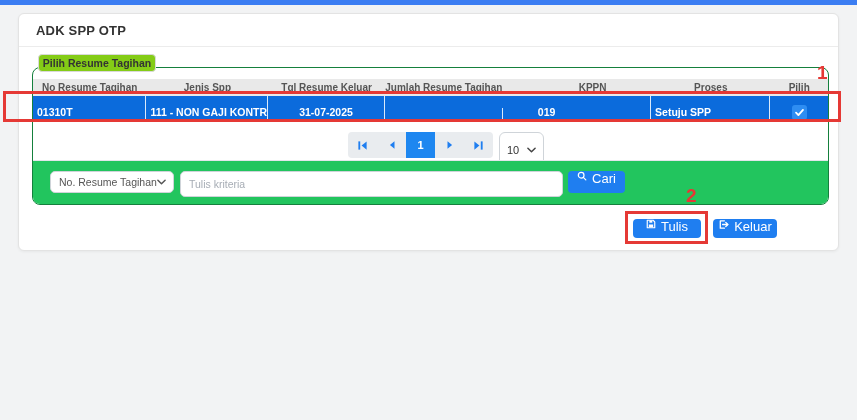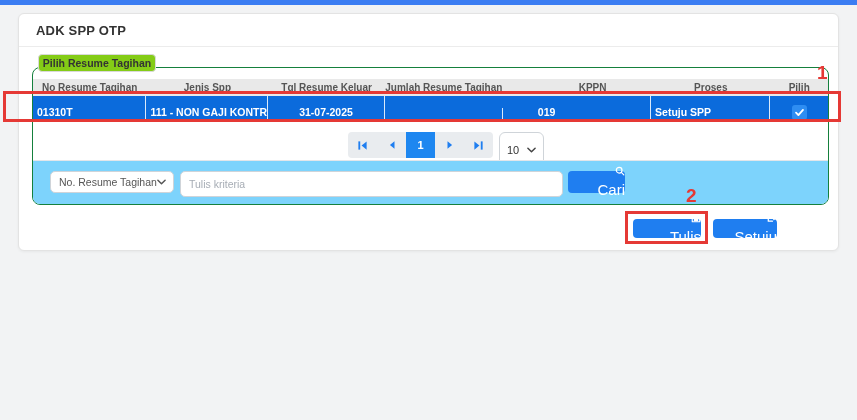--- a/index.html
+++ b/index.html
@@ -82,41 +82,41 @@
   .psize {
     position: absolute; left: 466px; top: 64px; width: 45px; height: 26px;
     background: #fff; border: 1px solid #cfd4d9; border-radius: 6px;
     display: flex; align-items: center; justify-content: space-between;
     padding: 17px 7px; font-size: 11px; color: #333; cursor: pointer;
   }
 
   
   .tfoot {
     position: absolute; left: 0; top: 92px; width: 795px; height: 44px;
-    background: #7dd3fc; border-top: 1px solid #e3e6ea;
+    background: #22c55e; border-top: 1px solid #e3e6ea;
     border-radius: 0 0 7px 7px;
   }
   .filter-select {
     position: absolute; left: 17px; top: 10px; width: 124px; height: 22px;
     background: #fff; border: 1px solid #cfd4d9; border-radius: 5px;
     display: flex; align-items: center; justify-content: space-between;
     padding: 0 8px; font-size: 10.5px; color: #555; cursor: pointer;
     white-space: nowrap;
   }
   .filter-input {
     position: absolute; left: 147px; top: 10px; width: 383px; height: 22px;
     background: #fff; border: 1px solid #cfd4d9; border-radius: 5px;
     padding: 12px 8px; font-size: 10.5px; color: #333;
     font-family: "Liberation Sans", sans-serif; outline: none;
   }
   .filter-input::placeholder { color: #a7adb5; }
   .btn {
     background: #1f7ef0; color: #fff; border: none; border-radius: 4px;
-    display: flex; align-items: flex-end; justify-content: center; gap: 5px;
-    font-size: 15px; font-family: "Liberation Sans", sans-serif; cursor: pointer; flex-direction: column;
+    display: flex; align-items: flex-start; justify-content: center; gap: 5px;
+    font-size: 13px; font-family: "Liberation Sans", sans-serif; cursor: pointer;
   }
   .cari-btn { position: absolute; left: 535px; top: 10px; width: 57px; height: 22px; }
   .proses-btn { position: absolute; left: 614px; top: 205px; width: 68px; height: 19px; }
   .keluar-btn { position: absolute; left: 694px; top: 205px; width: 64px; height: 19px; }
 
   
   .anno-box { position: absolute; border: 3px solid #e53935; z-index: 10; }
   .anno-box1 { left: 3px; top: 91px; width: 838px; height: 31px; }
   .anno-box2 { left: 625px; top: 211px; width: 83px; height: 33px; }
   .anno-num {
@@ -251,21 +251,21 @@
     </button>
 
     <button class="btn keluar-btn">
       <span class="icon">
         <svg width="11" height="11" viewBox="0 0 12 12">
             <path d="M7 2 H2.5 V10 H7" stroke="#fff" stroke-width="1.4" fill="none" stroke-linecap="round" stroke-linejoin="round"></path>
             <line x1="5" y1="6" x2="10.5" y2="6" stroke="#fff" stroke-width="1.4" stroke-linecap="round"></line>
             <path d="M8.5 3.8 L10.8 6 L8.5 8.2" stroke="#fff" stroke-width="1.4" fill="none" stroke-linecap="round" stroke-linejoin="round"></path>
           </svg>
       </span>
-      <span>Setuju</span>
+      <span>Keluar</span>
     </button>
 
   </div>
 
   <div class="anno-box anno-box1"></div>
   <div class="anno-num anno-num1">1</div>
   <div class="anno-box anno-box2"></div>
   <div class="anno-num anno-num2">2</div>
 
 </div>

